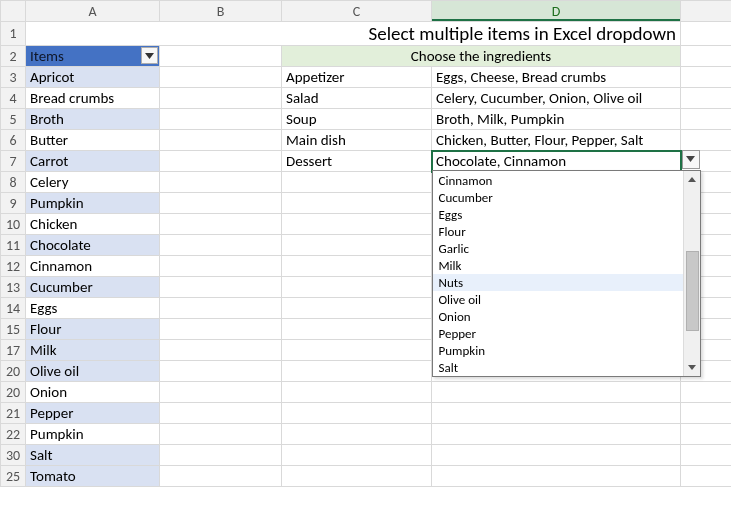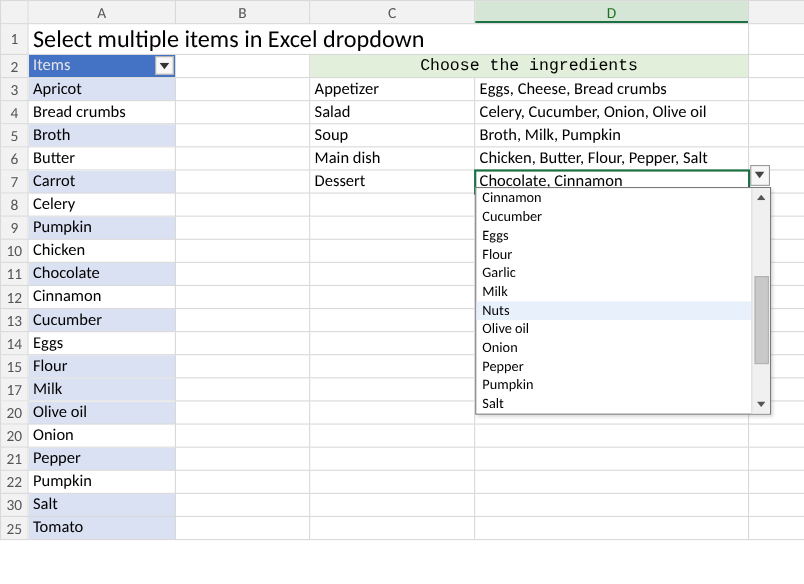--- a/index.html
+++ b/index.html
@@ -49,36 +49,35 @@
   th.col-D { width: 249px; }
   th.col-E { width: 51px; }
   th.rowhdr.active, th.colhdr.active {
     background: #d6e6d6;
     color: #1e6e1e;
   }
   th.colhdr.selected-col {
     box-shadow: inset 0 -2px 0 #1e7145;
   }
   .title-cell {
-    font-size: 22px;
-    text-align: left;
+    font-size: 19px;
+    text-align: right;
     font-weight: normal;
   }
   .header-items {
     background: #4472c4;
-    color: #e5e5e5;
+    color: #0f172a;
     font-weight: bold;
     font-size: 15px;
     position: relative;
   }
   .header-ingredients {
     background: #e2efda;
     text-align: center;
     font-weight: bold;
-    font-family: Liberation Mono, monospace;
   }
   .blue-band td.col-A-cell {
     background: #d9e1f2;
   }
   .filter-btn {
     position: absolute;
     right: 1px; top: 1px;
     width: 17px; height: 17px;
     background: #f7f7f7;
     border: 1px solid #adadad;

